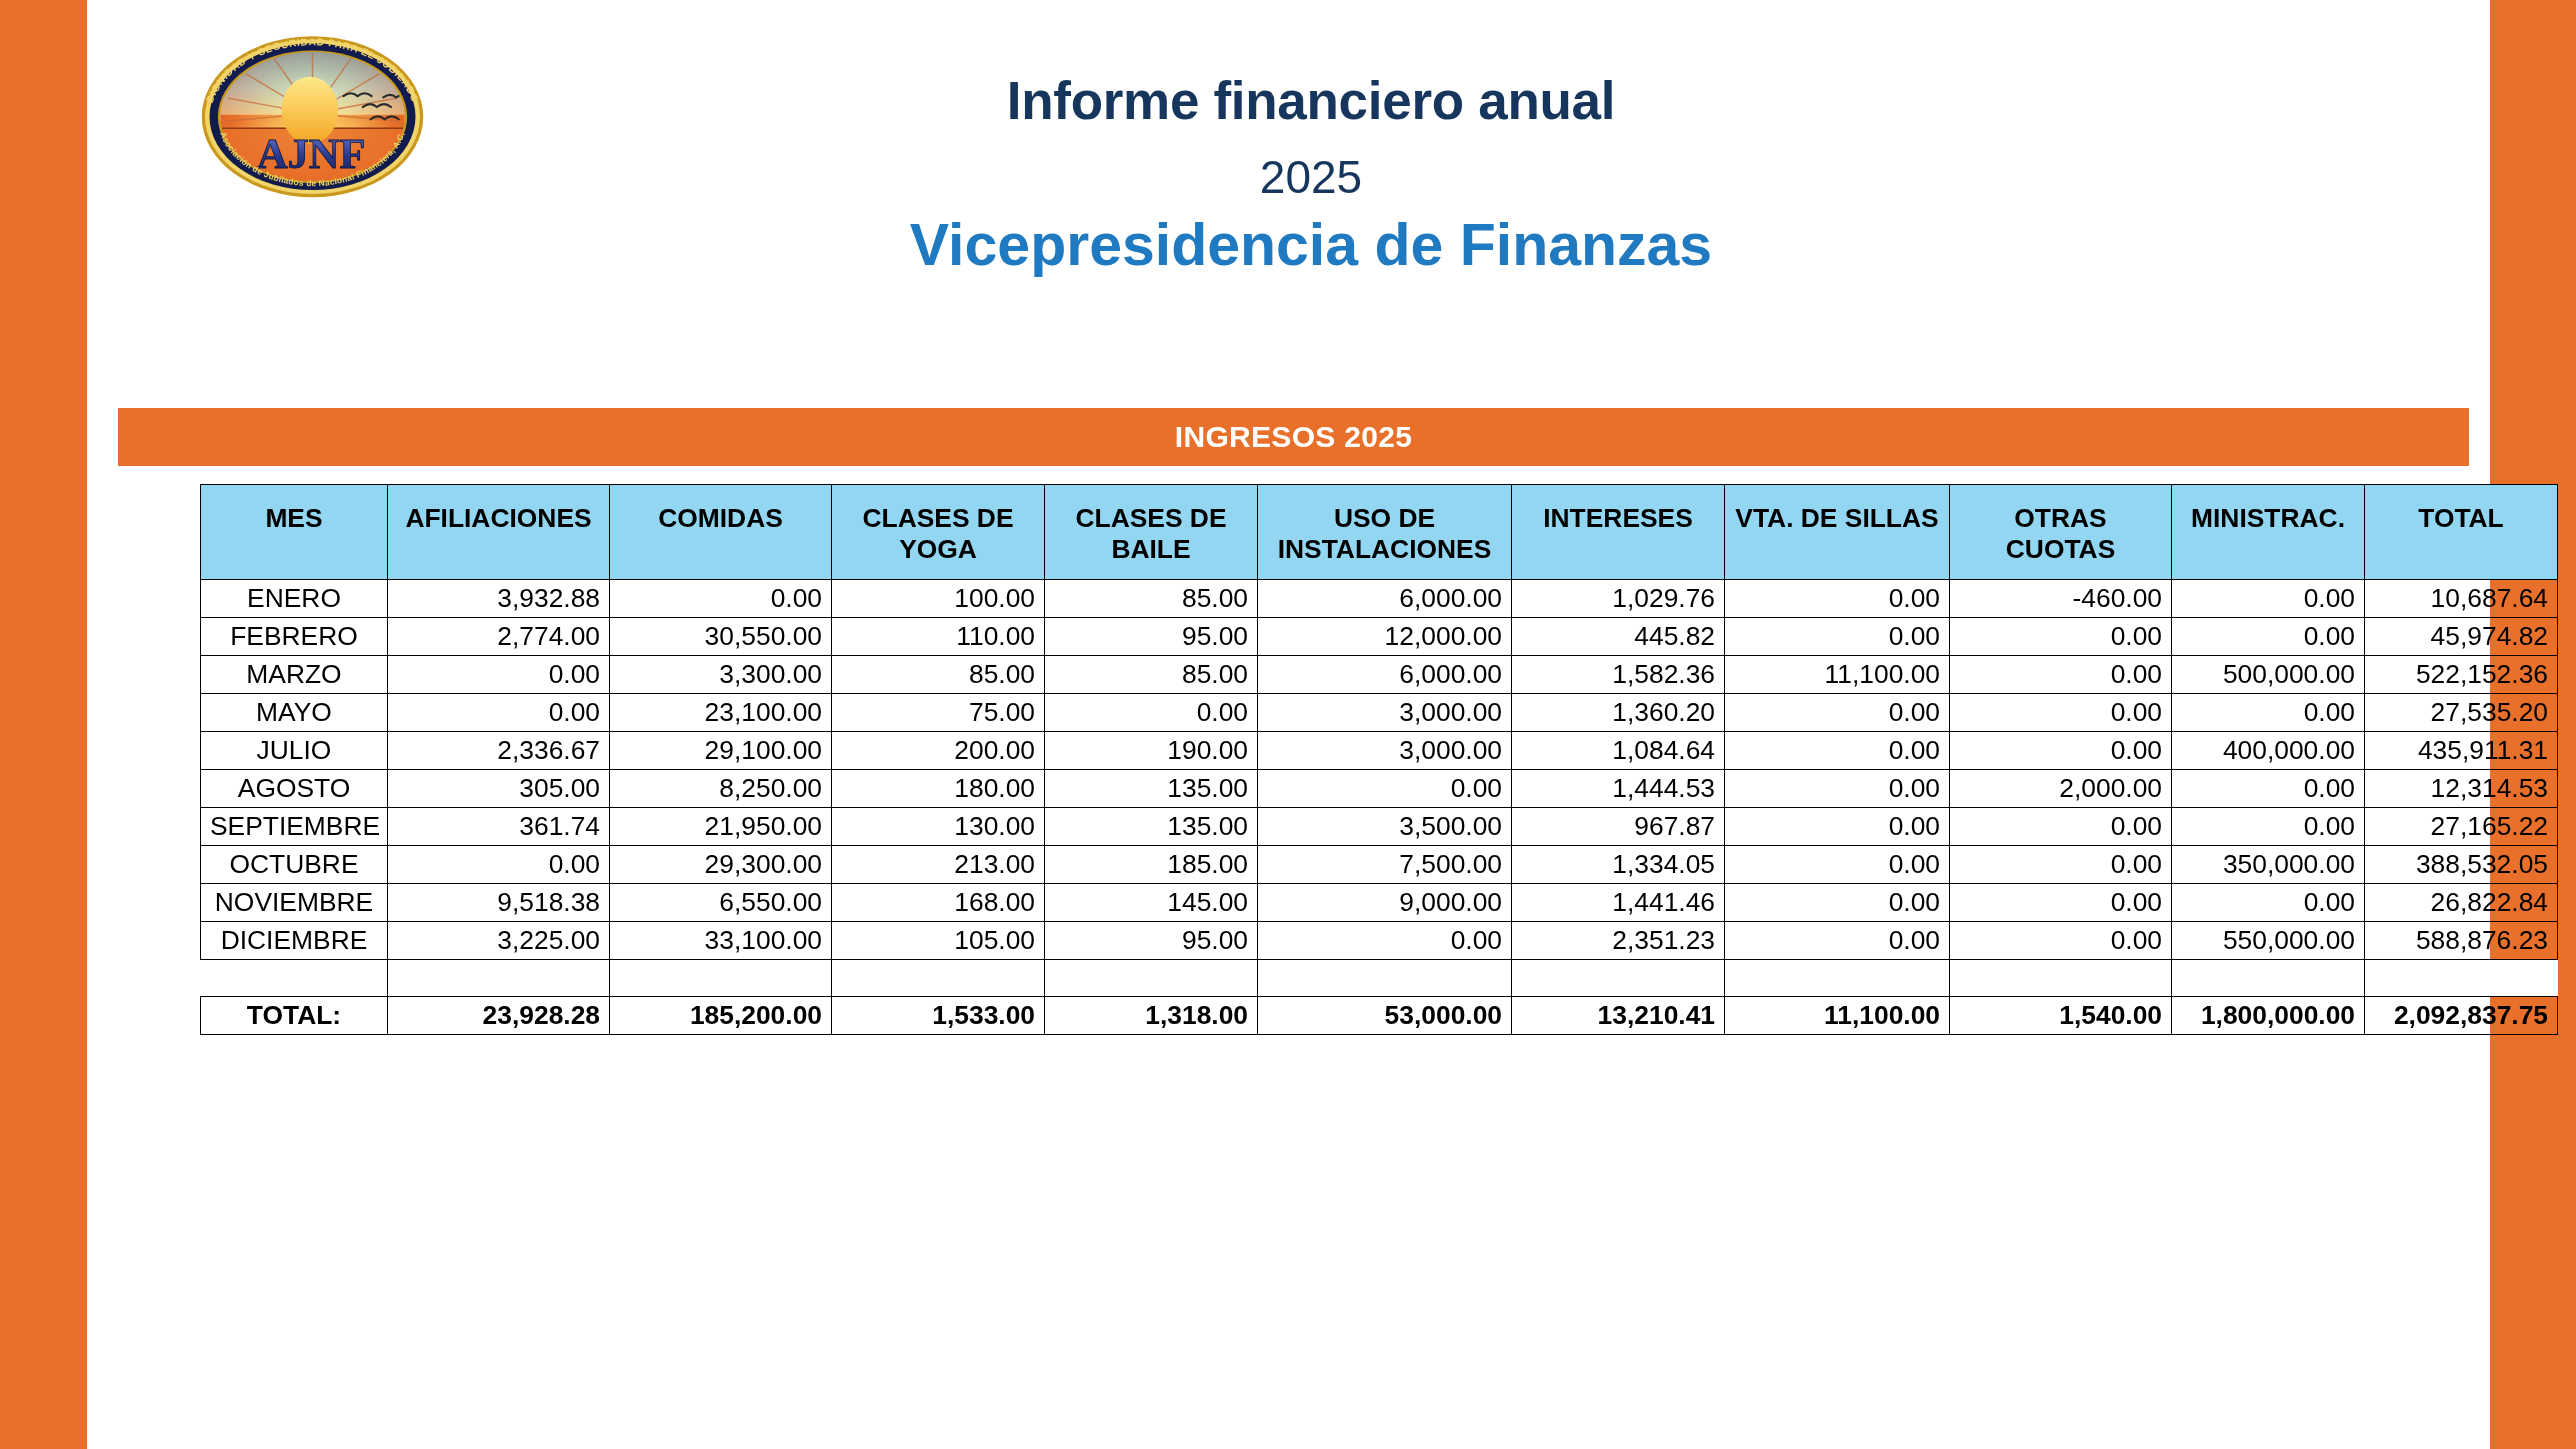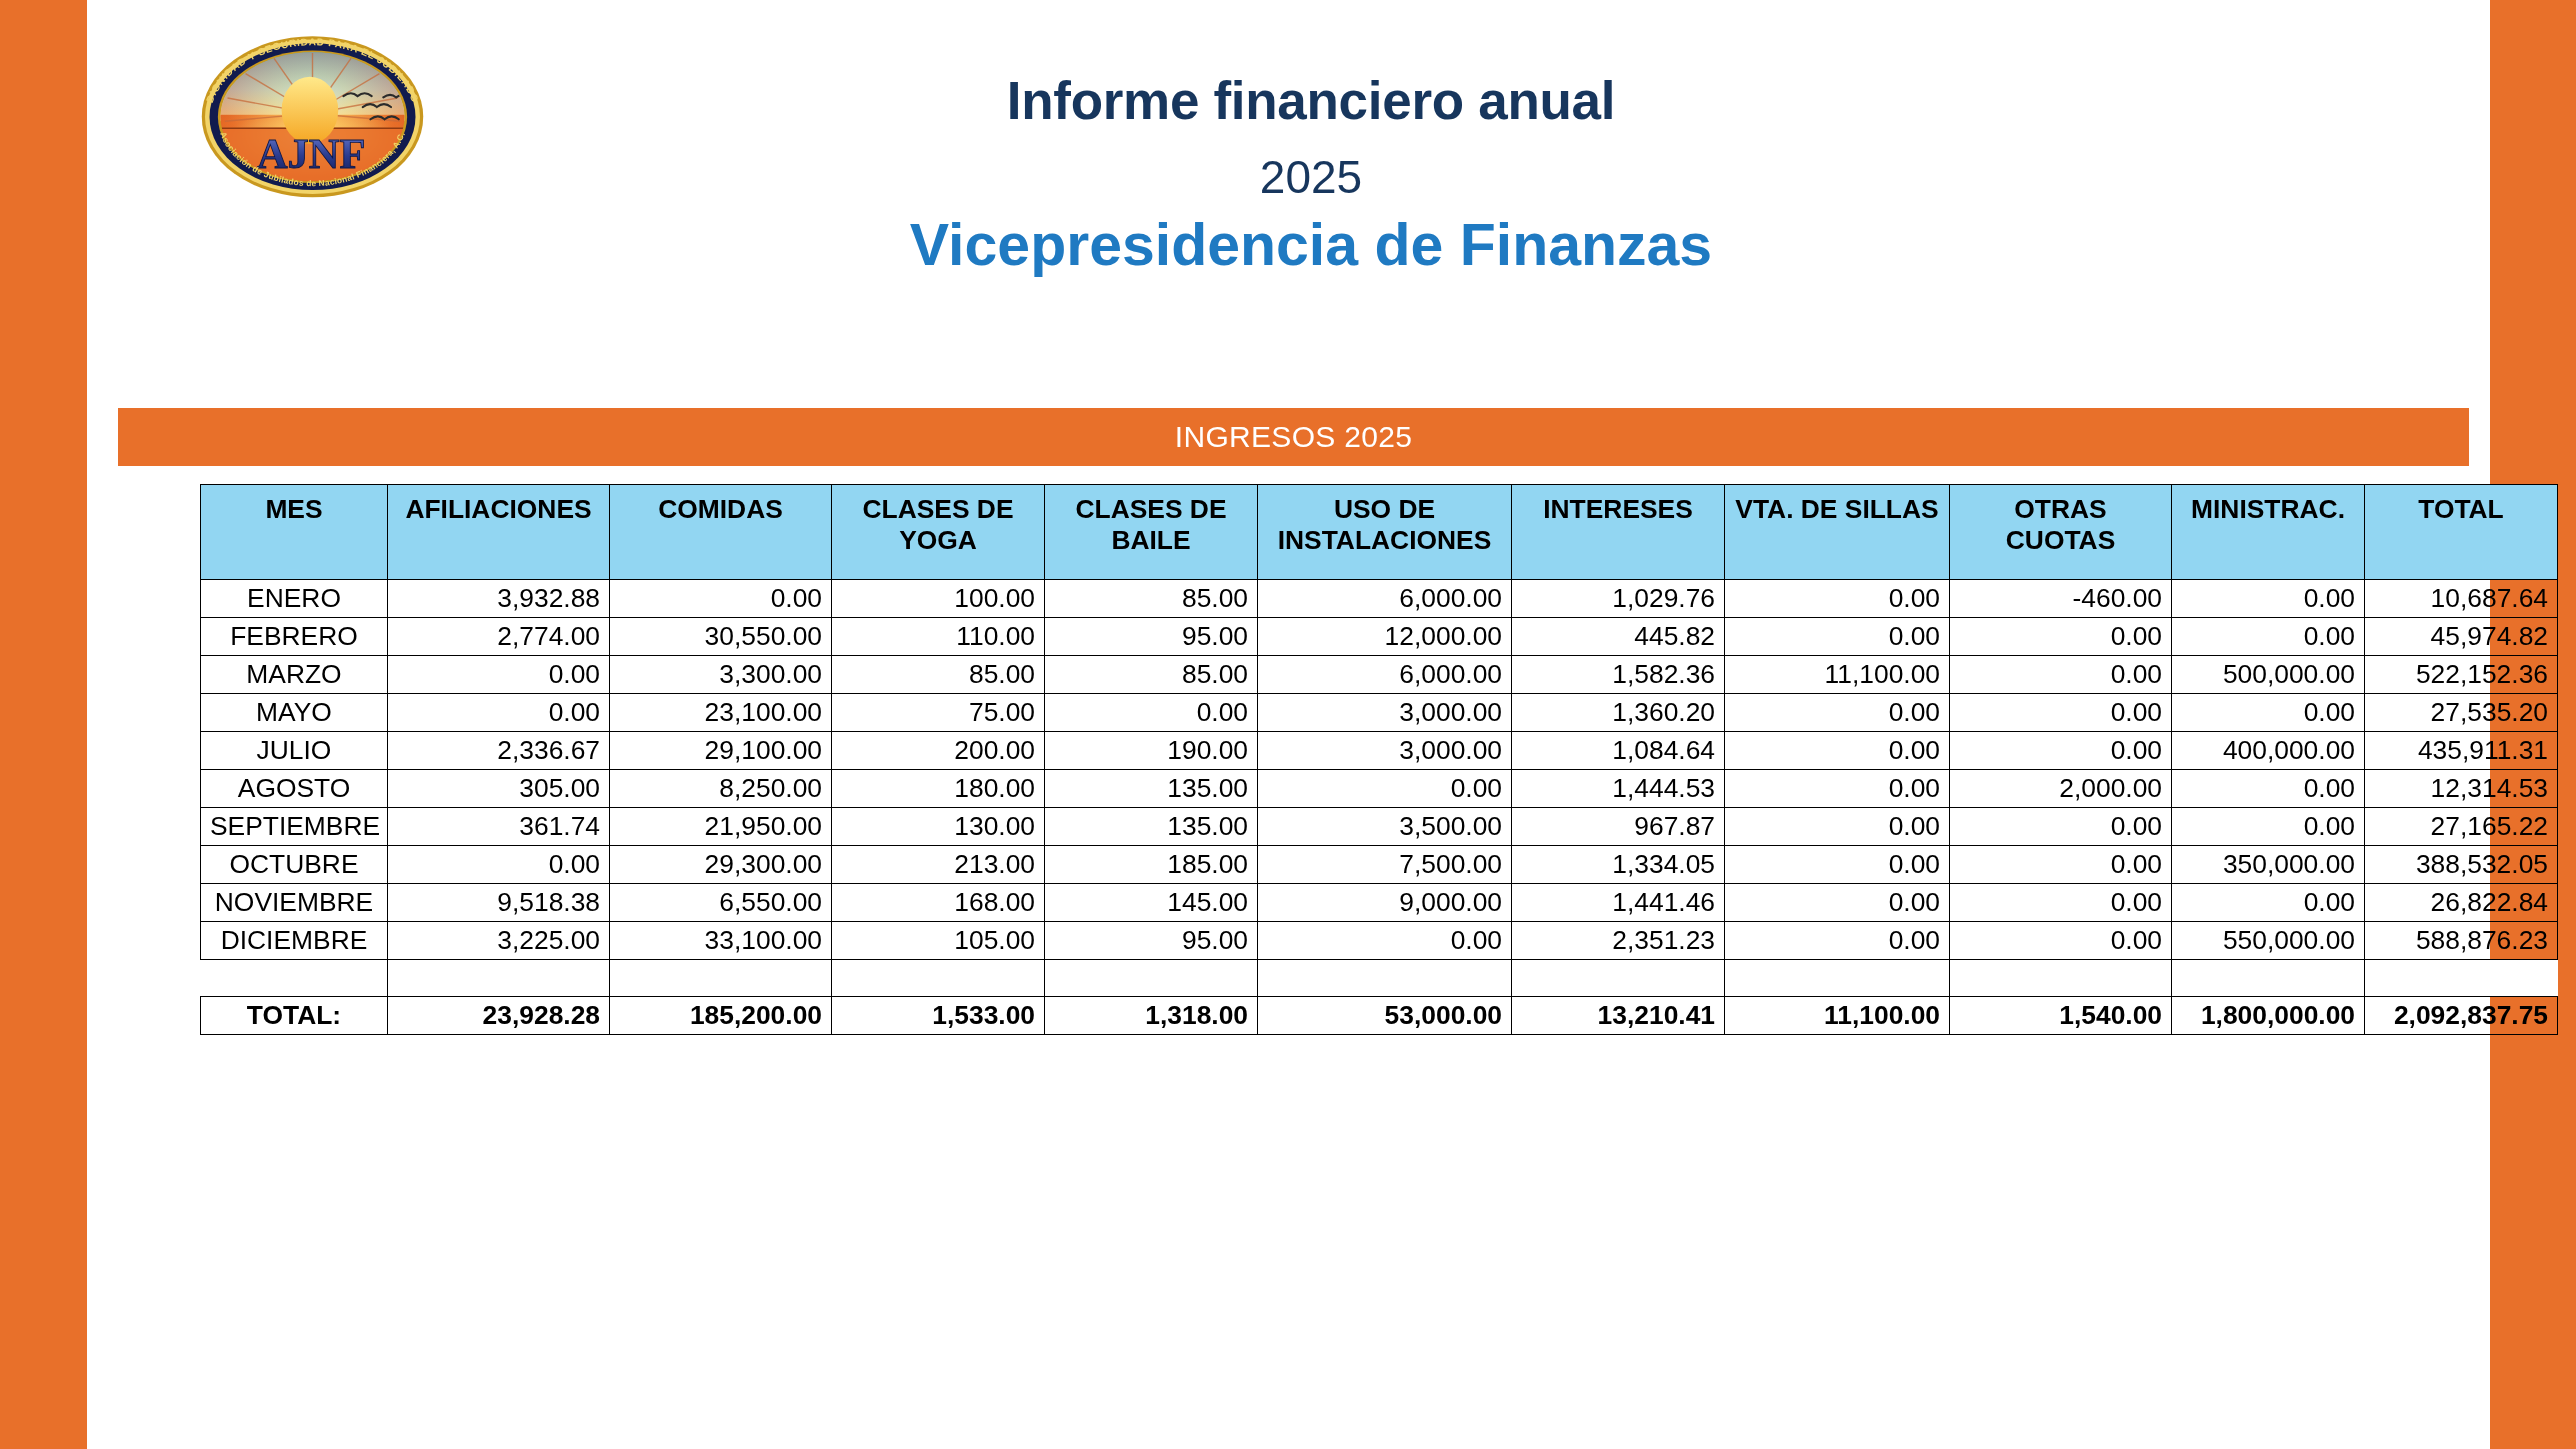--- a/index.html
+++ b/index.html
@@ -84,21 +84,21 @@
   
   .banner {
     position: absolute;
     left: 31px;
     top: 408px;
     width: 2351px;
     height: 58px;
     background: #E8702A;
     color: #ffffff;
     font-size: 30px;
-    font-weight: normal;
+    font-weight: bold;
     display: flex;
     align-items: center;
     justify-content: center;
     letter-spacing: 0.3px;
   }
 
   
   .table-wrap {
     position: absolute;
     left: 113px;
@@ -121,21 +121,21 @@
   }
 
   
   table.fin thead th {
     background: #92D6F2;
     font-weight: bold;
     font-size: 26.4px;
     text-align: center;
     height: 95px;
     vertical-align: top;
-    padding-top: 9px;
+    padding-top: 18px;
     line-height: 1.18;
     white-space: normal;
     border: 1.9px solid #000000;
   }
 
   
   table.fin tbody td {
     height: 37px;
     line-height: 37px;
     border-top: 1.9px solid #000000;

